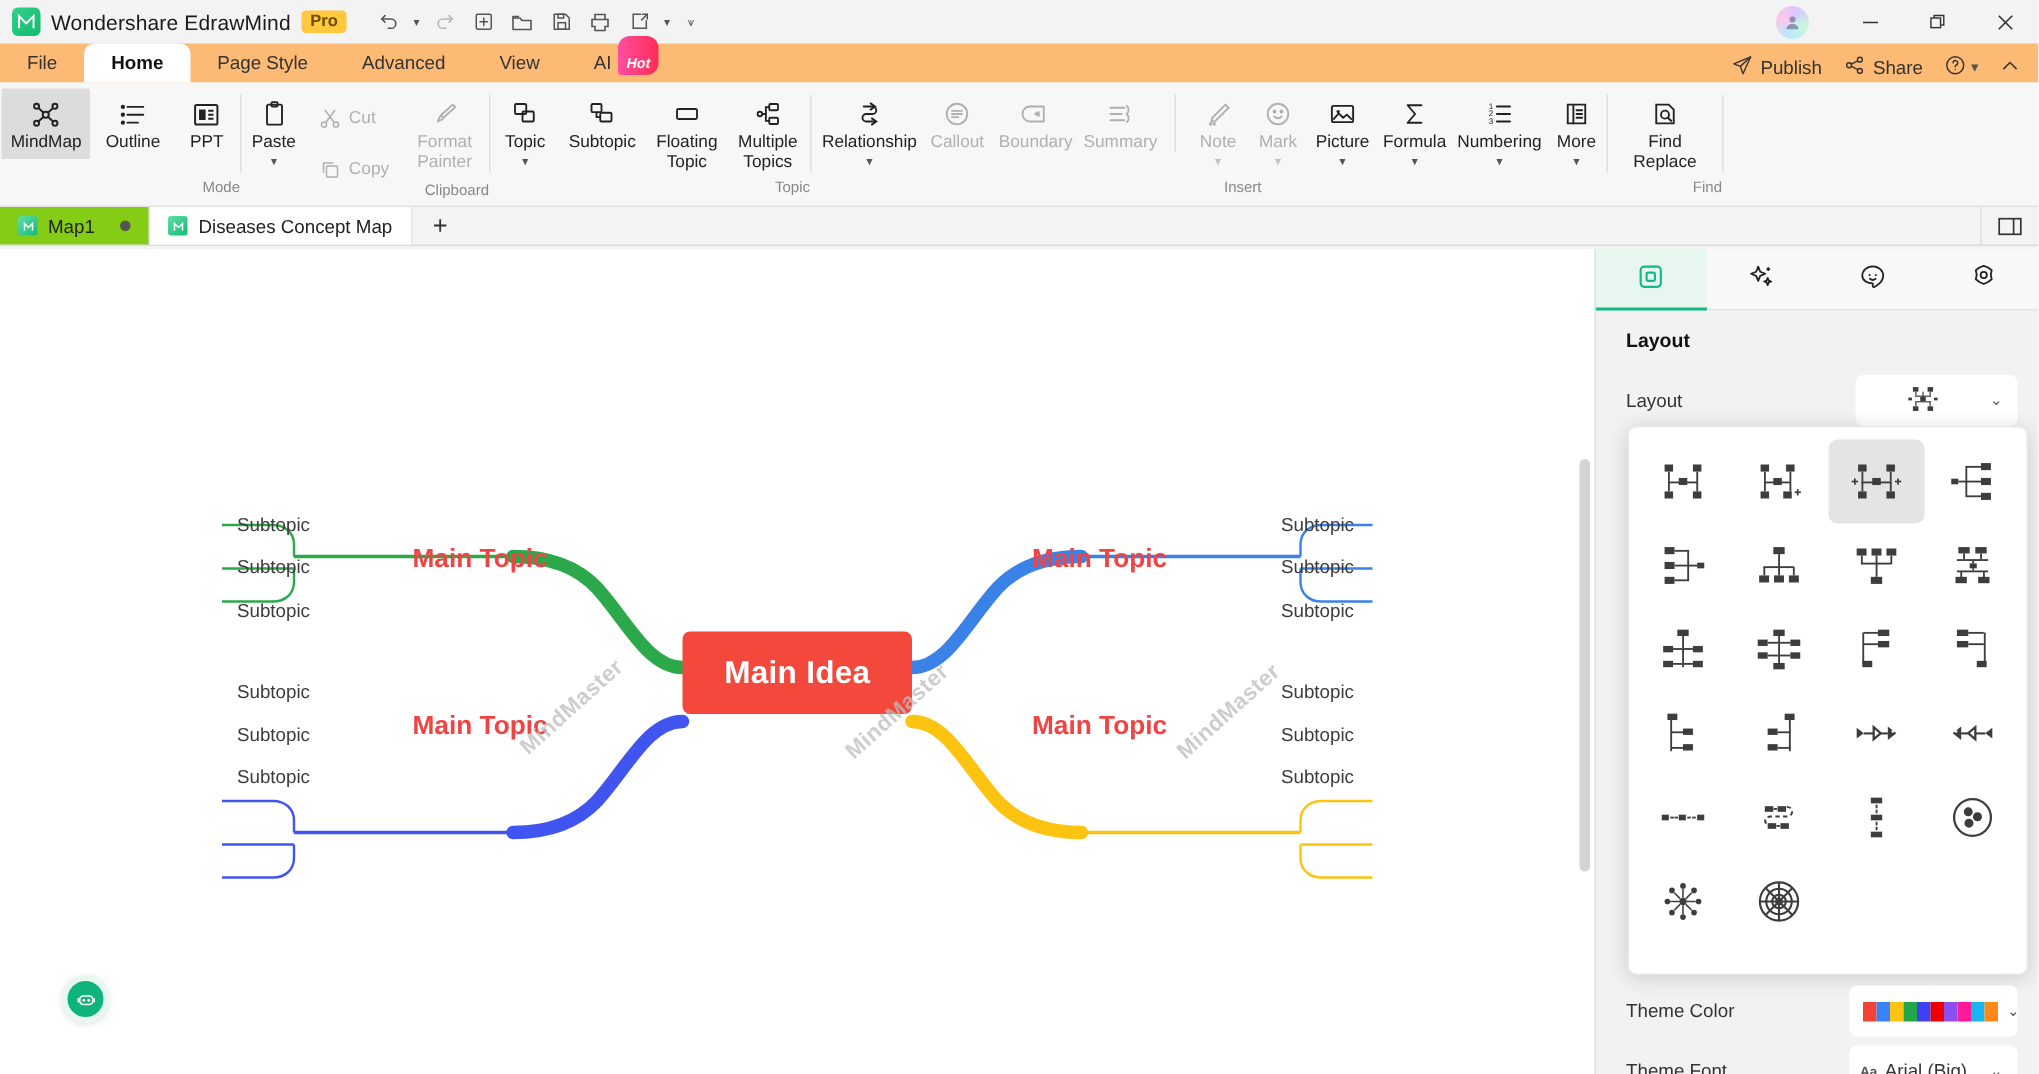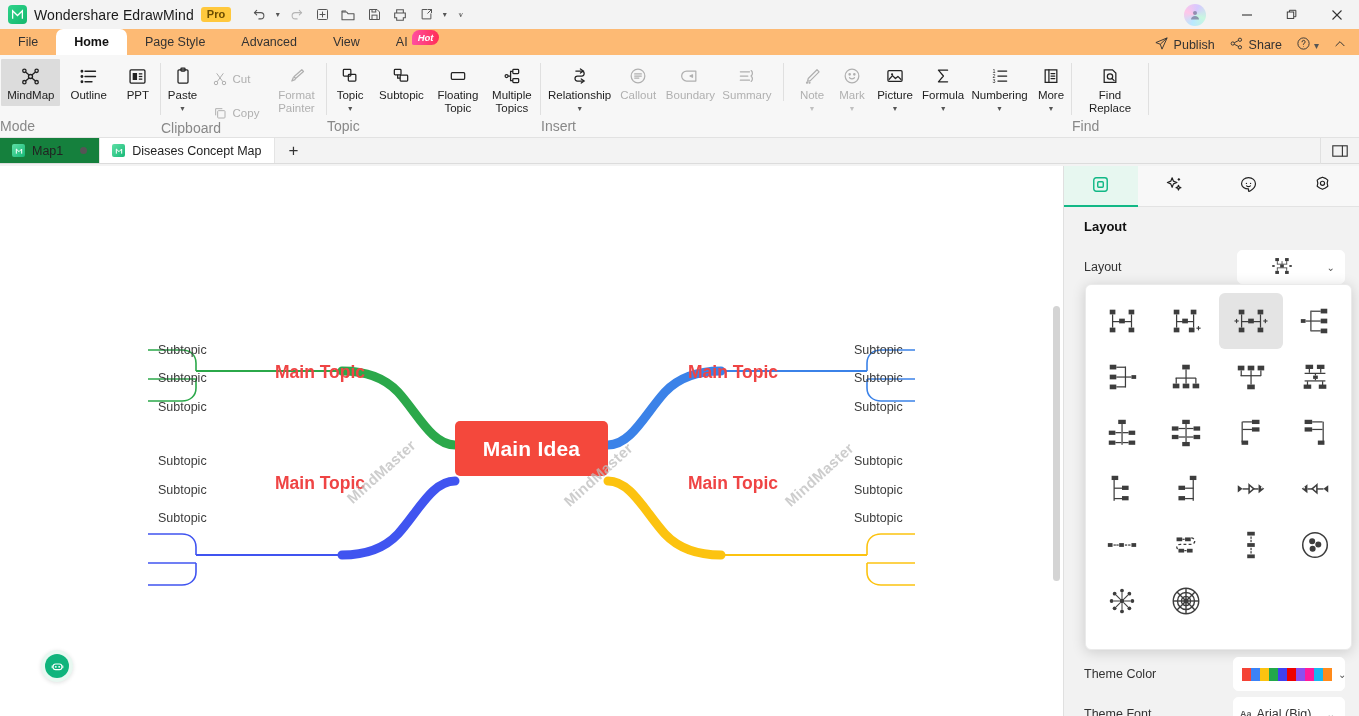--- a/index.html
+++ b/index.html
@@ -53,34 +53,34 @@
     font-size:12.5px; color:#333; position:relative;
   }
   .mtab.active {
     background:#fff; font-weight:bold; color:#111;
     border-radius:7px 7px 0 0;
   }
   .mtab.ai { padding-right:6px; color:#333; }
   .hot {
     margin-left:4px; font-size:9.5px; font-style:italic; font-weight:bold; color:#fff;
     background:linear-gradient(90deg,#ff4fa0,#ff2d55); border-radius:8px 8px 8px 2px;
-    padding:2px 6px 2px; position:relative; top:-5px;
+    padding:13px 6px 2px; position:relative; top:-5px;
   }
   .menu-right { position:absolute; right:6px; bottom:1px; display:flex; align-items:center; gap:14px; }
   .mr-item { display:flex; align-items:center; gap:5px; font-size:12.5px; color:#333; }
 
   
   .ribbon {
     height:83px; background:#f7f7f7; border-bottom:1px solid #e2e2e2;
     display:flex; align-items:stretch; position:relative;
   }
   .rgroup { display:flex; flex-direction:column; position:relative; padding-top:4px; }
   .rgroup .row { display:flex; align-items:flex-start; height:62px; }
   .rgroup .gname {
-    text-align:left; font-size:14px; color:#888; height:18px; line-height:14px;
+    text-align:right; font-size:10px; color:#888; height:18px; line-height:14px;
   }
   .sep { width:1px; background:#e0e0e0; margin:8px 0 22px; align-self:stretch; }
 
   .rbtn {
     width:auto; min-width:42px; padding:4px 6px 0;
     display:flex; flex-direction:column; align-items:center;
     font-size:11.5px; color:#222; line-height:13px; text-align:center;
     position:relative;
   }
   .rbtn .ic { height:26px; display:flex; align-items:center; justify-content:center; }
@@ -97,21 +97,21 @@
   
   .doctabs {
     height:26px; background:#f3f3f3; display:flex; align-items:stretch;
     border-bottom:1px solid #dcdcdc; position:relative;
   }
   .dtab {
     display:flex; align-items:center; gap:7px; padding:0 12px;
     font-size:12.5px; color:#222; border-right:1px solid #e4e4e4;
   }
   .dtab.active { background:#fff; }
-  .dtab.plain { background:#15803d; }
+  .dtab.plain { background:#84cc16; }
   .dicon {
     width:13px; height:13px; border-radius:2px;
     background:linear-gradient(135deg,#5fe0a6,#17b877);
     display:flex; align-items:center; justify-content:center;
     color:#fff; font-size:9px;
   }
   .moddot { width:7px; height:7px; border-radius:50%; background:#555; margin-left:10px; }
   .dplus { width:38px; display:flex; align-items:center; justify-content:center; font-size:17px; color:#333; }
   .panel-toggle {
     position:absolute; right:0; top:0; height:26px; width:39px;

